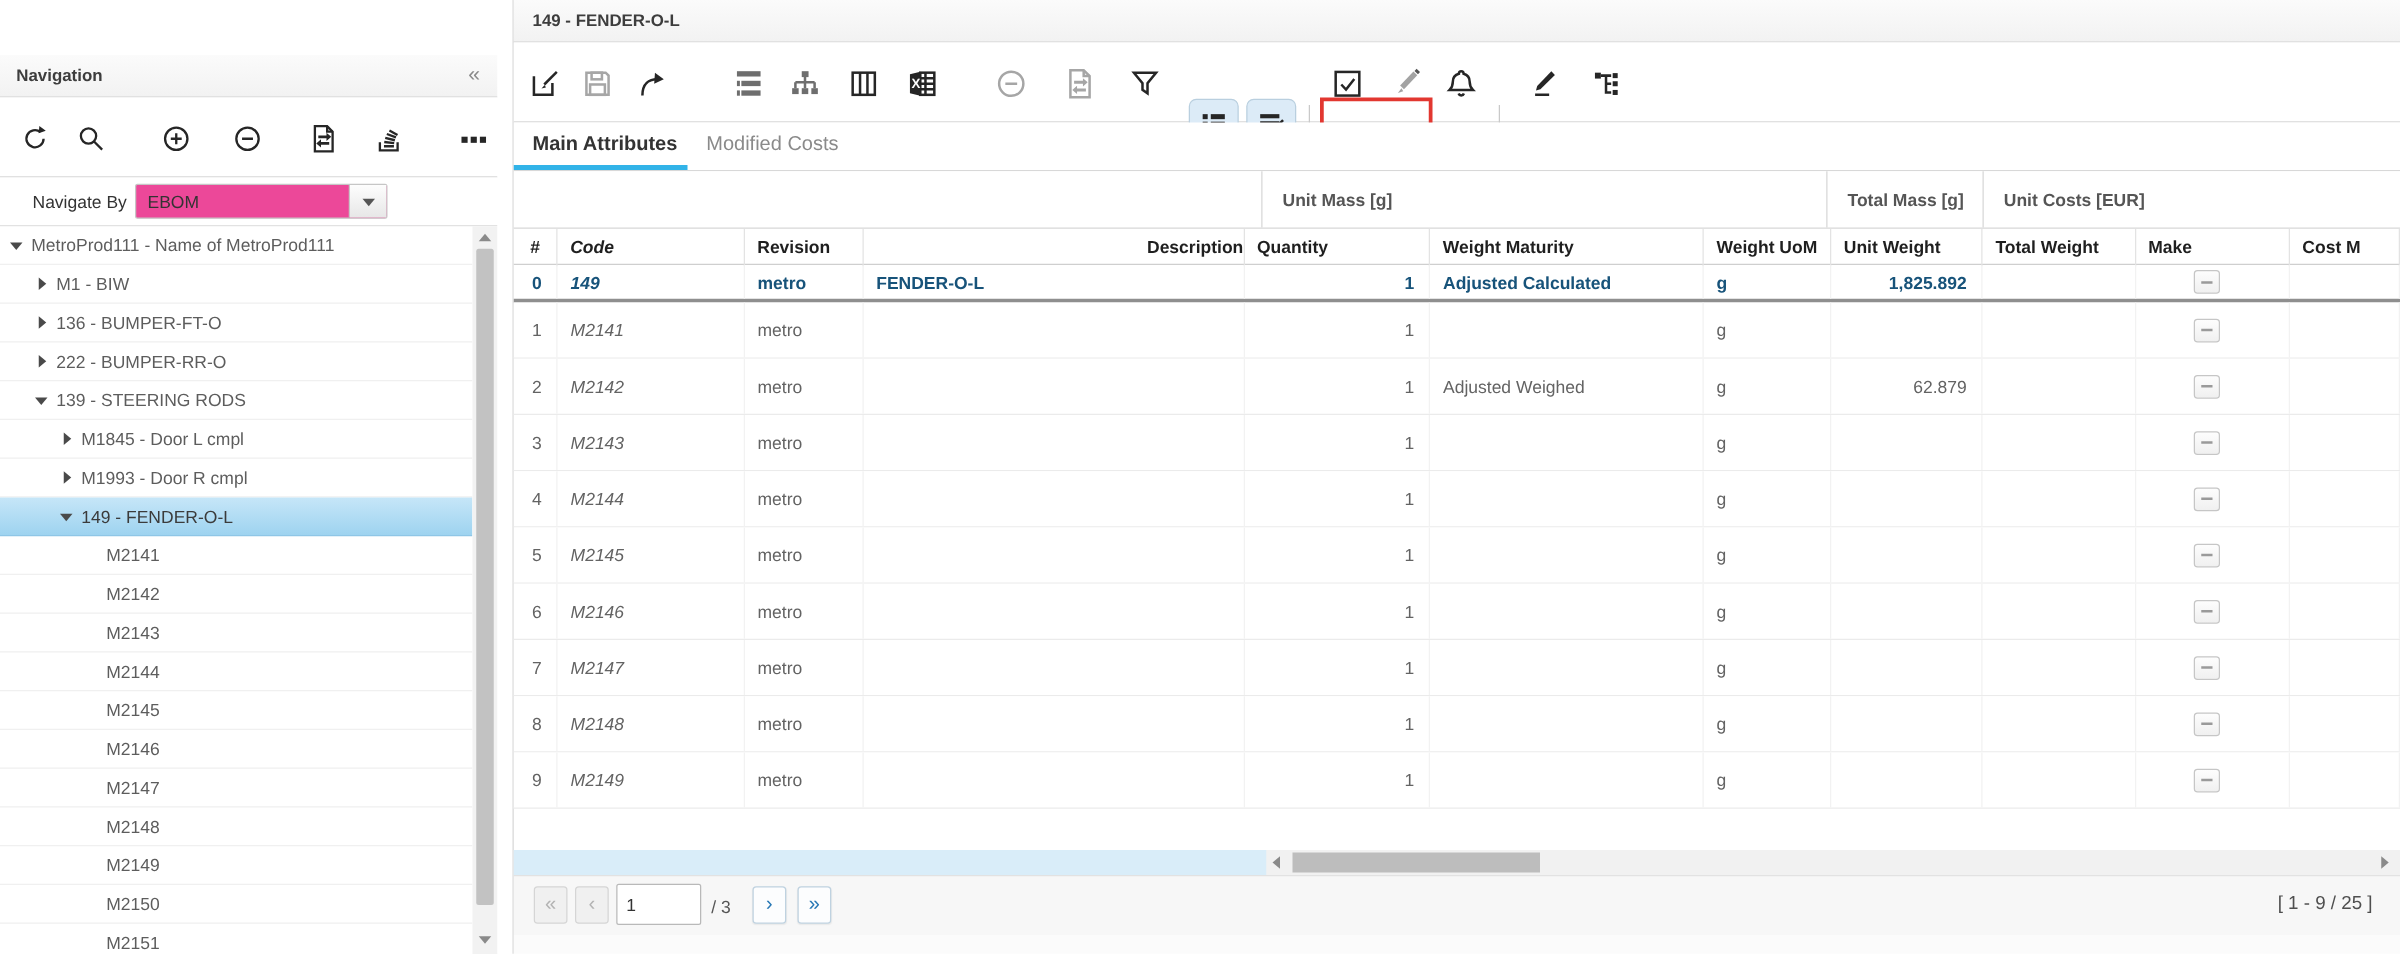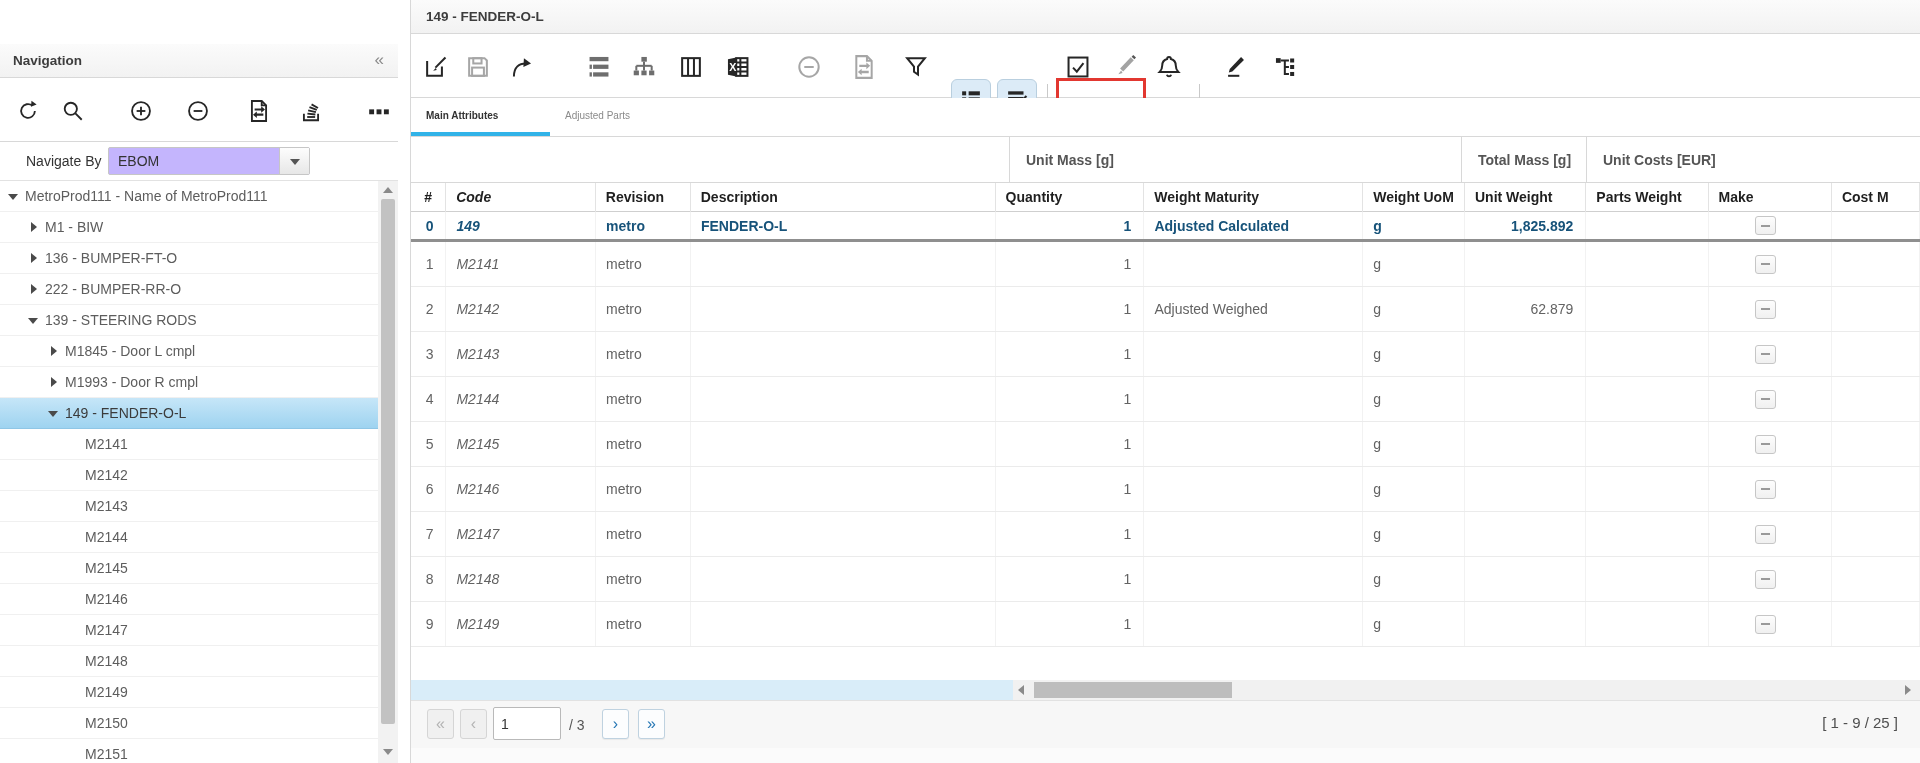--- a/index.html
+++ b/index.html
@@ -23,21 +23,21 @@
   .icf { fill:#262626; stroke:none; }
   .dis .ic { stroke:#a6a6a6; } .dis .icf { fill:#a6a6a6; }
   .gry .ic { stroke:#6e6e6e; } .gry .icf { fill:#6e6e6e; }
   .tb-div { position:absolute; top:50px; width:1px; height:30px; background:#c9c9c9; }
   .toggle-btn { position:absolute; top:45px; width:40px; height:40px; background:#dcebf7; border:1px solid #b9cfdf; border-radius:6px; display:flex; align-items:center; justify-content:center; cursor:pointer; }
   #red-hl { position:absolute; left:645px; top:44px; width:90px; height:45px; border:3px solid #e23730; }
 
   
   #navby { position:absolute; left:0; top:98px; right:0; height:39px; border-bottom:1px solid #e2e2e2; background:#fff; }
   #navby .lbl { position:absolute; left:26px; line-height:39px; font-size:14px; color:#333; }
-  .combo { position:absolute; left:108px; top:5px; width:202px; height:28px; border:1px solid #c6c6c6; border-radius:2px; background:#c4b5fd; cursor:pointer; }
+  .combo { position:absolute; left:108px; top:5px; width:202px; height:28px; border:1px solid #c6c6c6; border-radius:2px; background:#ec4899; cursor:pointer; }
   .combo .val { position:absolute; left:9px; line-height:26px; font-size:14px; color:#333; }
   .combo .btn { position:absolute; right:0; top:0; width:30px; height:26px; background:linear-gradient(#fdfdfd,#e7e7e7); border-left:1px solid #c6c6c6; }
   .combo .btn i { position:absolute; left:10px; top:11px; width:0; height:0; border-left:5px solid transparent; border-right:5px solid transparent; border-top:6px solid #555; }
 
   
   #tree { position:absolute; left:0; top:137px; width:378px; height:593px; overflow:hidden; }
   .tree-item { position:relative; height:31px; display:flex; align-items:center; border-bottom:1px solid #f0f0f0; font-size:14px; color:#5d5d5d; cursor:pointer; white-space:nowrap; }
   .tree-item.sel { background:linear-gradient(#c6e6f8,#9ed3f0); border-bottom:1px solid #8fc6e6; color:#3b3b3b; }
   .tw { width:12px; height:12px; position:relative; flex:0 0 12px; }
   .tw.expanded::before { content:""; position:absolute; left:0; top:4px; border-left:5px solid transparent; border-right:5px solid transparent; border-top:6px solid #4a4a4a; }
@@ -53,40 +53,40 @@
   .left  { border-top:5px solid transparent; border-bottom:5px solid transparent; border-right:6px solid #8a8a8a; }
   .right { border-top:5px solid transparent; border-bottom:5px solid transparent; border-left:6px solid #8a8a8a; }
   .sb-h-nav { position:absolute; left:0; top:730px; width:378px; height:18px; background:#f2f2f2; }
   .sb-h-nav .thumb { position:absolute; left:18px; top:2px; width:319px; height:14px; background:#b9b9b9; }
   #split-dots { position:absolute; left:402px; top:300px; width:3px; height:20px; cursor:col-resize; }
   #split-dots i { display:block; width:3px; height:3px; background:#9b9b9b; margin-bottom:3px; }
   #split-arrow { position:absolute; left:400px; top:358px; cursor:pointer; }
 
   
   #tabs { position:absolute; left:0; top:98px; right:0; height:39px; background:#fff; border-bottom:1px solid #d8d8d8; }
-  .tab { position:absolute; top:0; height:39px; line-height:36px; font-size:10px; cursor:pointer; }
+  .tab { position:absolute; top:0; height:39px; line-height:36px; font-size:16px; cursor:pointer; }
   .tab.on { font-weight:700; color:#333; }
   .tab.off { color:#8a8a8a; }
   #tab-underline { position:absolute; left:0; bottom:0; width:139px; height:4px; background:#31b3e8; }
 
   
   #grid { position:absolute; left:0; top:137px; right:0; }
   .g-groups { display:flex; height:45px; background:#fff; }
   .g-group { height:45px; display:flex; align-items:center; padding-left:16px; font-size:14px; font-weight:600; color:#555; }
   .g-group.bl { border-left:1px solid #d8d8d8; }
   .g-hrow { display:flex; height:30px; border-top:1px solid #d8d8d8; border-bottom:1px solid #cfcfcf; background:#fff; }
   .g-h { height:30px; line-height:29px; font-size:14px; font-weight:700; color:#1f1f1f; padding-left:10px; border-right:1px solid #e3e3e3; overflow:hidden; white-space:nowrap; cursor:pointer; }
   .g-h.c { text-align:center; padding:0; }
   .g-row { display:flex; height:45px; border-bottom:1px solid #ebebeb; background:#fff; cursor:pointer; }
   .g-row.parent { height:30px; border-bottom:3px solid #8f8f8f; }
   .g-c { display:flex; align-items:center; padding-left:10px; font-size:14px; color:#636363; border-right:1px solid #f2f2f2; overflow:hidden; white-space:nowrap; }
   .g-c.r { justify-content:flex-end; padding-left:0; padding-right:12px; }
   .parent .g-c { color:#17537a; font-weight:600; }
   
-  .w0{width:36px;} .w1{width:153px;font-style:italic;} .w2{width:97px;} .w3{width:312px;} .w4{width:152px;}
+  .w0{width:36px;} .w1{width:153px;font-style:italic;} .w2{width:97px;} .w3{width:312px;text-align:right;} .w4{width:152px;}
   .w5{width:224px;} .w6{width:104px;} .w7{width:124px;} .w8{width:125px;} .w9{width:126px;} .w10{width:90px;}
   .gw0{width:598px;} .gw1{width:152px;} .gw2{width:452px;} .gw3{width:125px;} .gw4{width:183px;}
   .make-btn { width:21px; height:19px; margin-left:36px; background:linear-gradient(#fdfdfd,#f0f0f0); border:1px solid #c6c6c6; border-radius:3px; display:flex; align-items:center; justify-content:center; cursor:pointer; }
   .make-btn .mm { width:9px; height:2px; background:#9a9a9a; }
 
   
   #g-hscroll { position:absolute; left:0; top:680px; width:1510px; height:20px; background:#f1f1f1; }
   #g-hscroll .locked { position:absolute; left:0; top:0; width:602px; height:20px; background:#d9edf9; }
   #g-hscroll .thumb { position:absolute; left:623px; top:2px; width:198px; height:16px; background:#bdbdbd; }
 
@@ -411,41 +411,41 @@
           <rect class="icf" x="14.5" y="3.8" width="3.4" height="3.4"></rect>
           <rect class="icf" x="14.5" y="9.3" width="3.4" height="3.4"></rect>
           <rect class="icf" x="14.5" y="15.2" width="3.4" height="3.4"></rect>
         </svg>
     </span>
     <span id="red-hl"></span>
   </div>
 
   <div id="tabs">
     <span class="tab on" style="left:15px;">Main Attributes</span>
-    <span class="tab off" style="left:154px;">Adjusted Parts</span>
+    <span class="tab off" style="left:154px;">Modified Costs</span>
     <span id="tab-underline"></span>
   </div>
 
   <div id="grid">
     <div class="g-groups">
       <div class="g-group gw0"></div>
       <div class="g-group gw2 bl">Unit Mass [g]</div>
       <div class="g-group gw3 bl">Total Mass [g]</div>
       <div class="g-group gw4 bl">Unit Costs [EUR]</div>
     </div>
     <div class="g-hrow">
       <div class="g-h w0 c">#</div>
       <div class="g-h w1">Code</div>
       <div class="g-h w2">Revision</div>
       <div class="g-h w3">Description</div>
       <div class="g-h w4">Quantity</div>
       <div class="g-h w5">Weight Maturity</div>
       <div class="g-h w6">Weight UoM</div>
       <div class="g-h w7">Unit Weight</div>
-      <div class="g-h w8">Parts Weight</div>
+      <div class="g-h w8">Total Weight</div>
       <div class="g-h w9">Make</div>
       <div class="g-h w10">Cost M</div>
     </div>
     <div>
         <div class="g-row parent">
     <div class="g-c w0 r">0</div>
     <div class="g-c w1">149</div>
     <div class="g-c w2">metro</div>
     <div class="g-c w3">FENDER-O-L</div>
     <div class="g-c w4 r">1</div>

